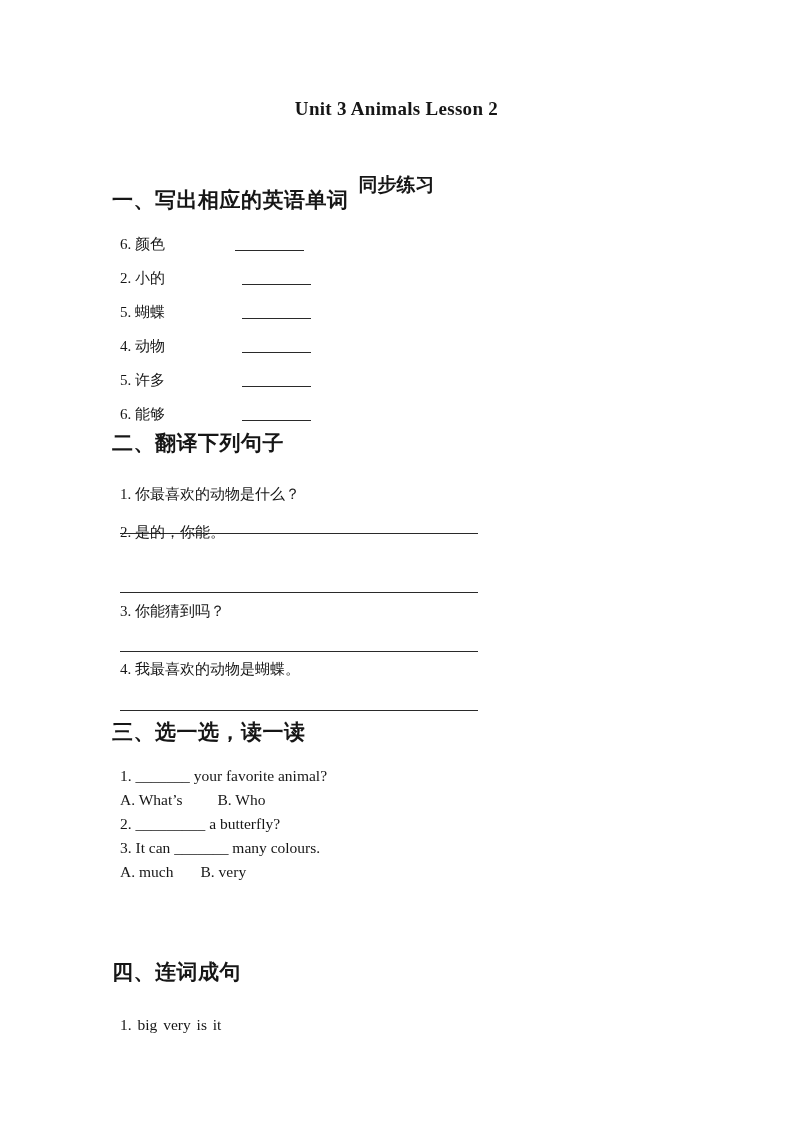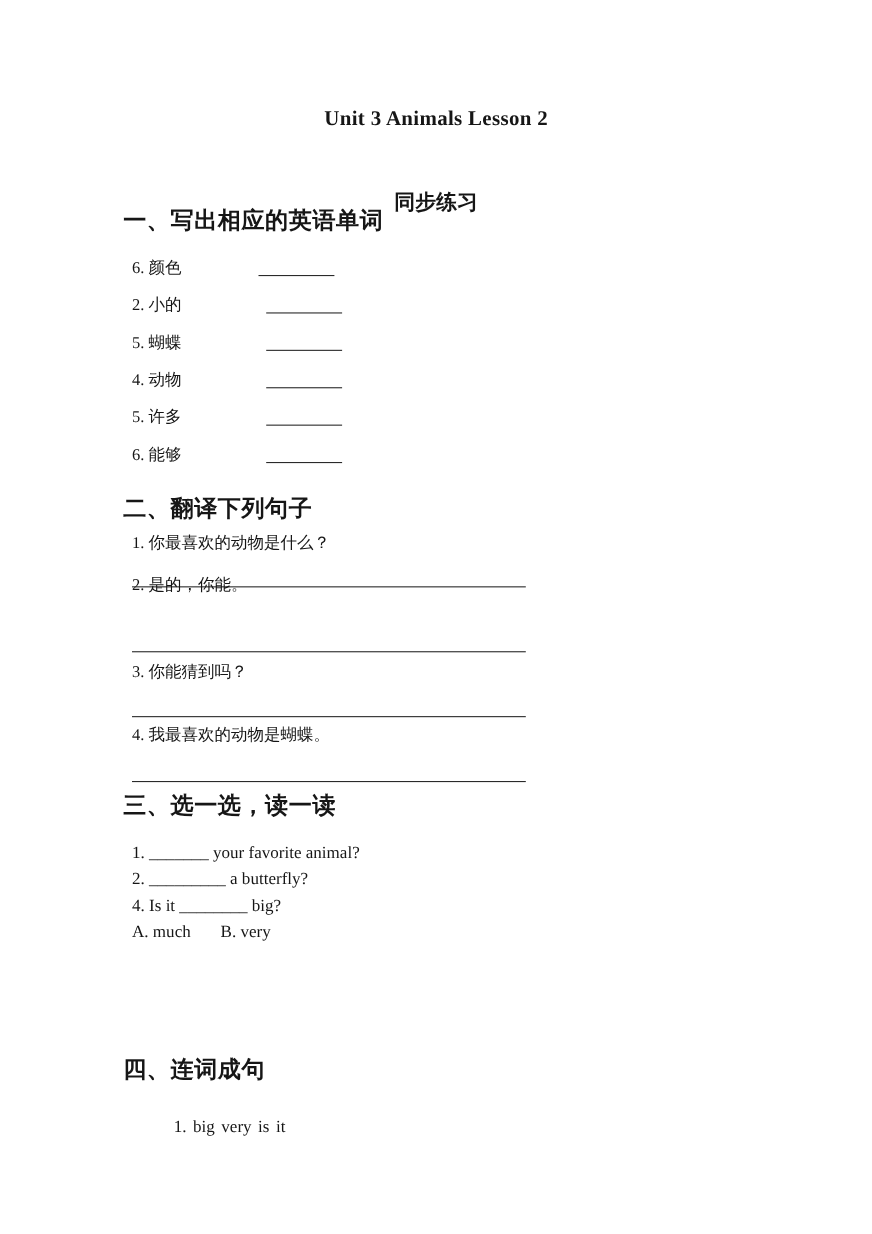--- a/index.html
+++ b/index.html
@@ -91,21 +91,20 @@
     white-space: pre-wrap;
   }
   .wo-line {
     position: absolute;
     left: 120px;
     top: 1016px;
     font-size: 15.5px;
     line-height: 18px;
     word-spacing: 2px;
     white-space: pre-wrap;
-    margin-left: 38px;
   }
 </style>
 </head>
 <body>
 
 <div class="page">
 
   <div class="doc-title">Unit 3 Animals Lesson 2</div>
   <div class="doc-subtitle">同步练习</div>
 
@@ -129,39 +128,40 @@
   </div>
   <div class="vocab-row" style="top:372px">
     <span>5. 许多</span>
     <span class="vocab-blank"></span>
   </div>
   <div class="vocab-row" style="top:406px">
     <span>6. 能够</span>
     <span class="vocab-blank"></span>
   </div>
 
-  <div class="sec-heading" style="top:450px">二、翻译下列句子</div>
+  <div class="sec-heading" style="top:431px">二、翻译下列句子</div>
 
   <div class="trans-text" style="top:486px">1. 你最喜欢的动物是什么？</div>
   <div class="answer-line" style="top:533px"></div>
 
   <div class="trans-text" style="top:524px">2. 是的，你能。</div>
   <div class="answer-line" style="top:592px"></div>
 
   <div class="trans-text" style="top:603px">3. 你能猜到吗？</div>
   <div class="answer-line" style="top:651px"></div>
 
   <div class="trans-text" style="top:661px">4. 我最喜欢的动物是蝴蝶。</div>
   <div class="answer-line" style="top:710px"></div>
 
   <div class="sec-heading" style="top:720px">三、选一选，读一读</div>
 
   <div class="mc-block">
     <div class="mc-line">1. _______ your favorite animal?</div>
+    <div class="mc-line">A. What’s         B. Who</div>
     <div class="mc-line">2. _________ a butterfly?</div>
-    <div class="mc-line">4. Is it ________ big?</div>
+    <div class="mc-line">3. It can _______ many colours.</div>
     <div class="mc-line">A. much       B. very</div>
   </div>
 
   <div class="sec-heading" style="top:960px">四、连词成句</div>
   <div class="wo-line">1. big very is it</div>
 
 </div>
 
 </body></html>

